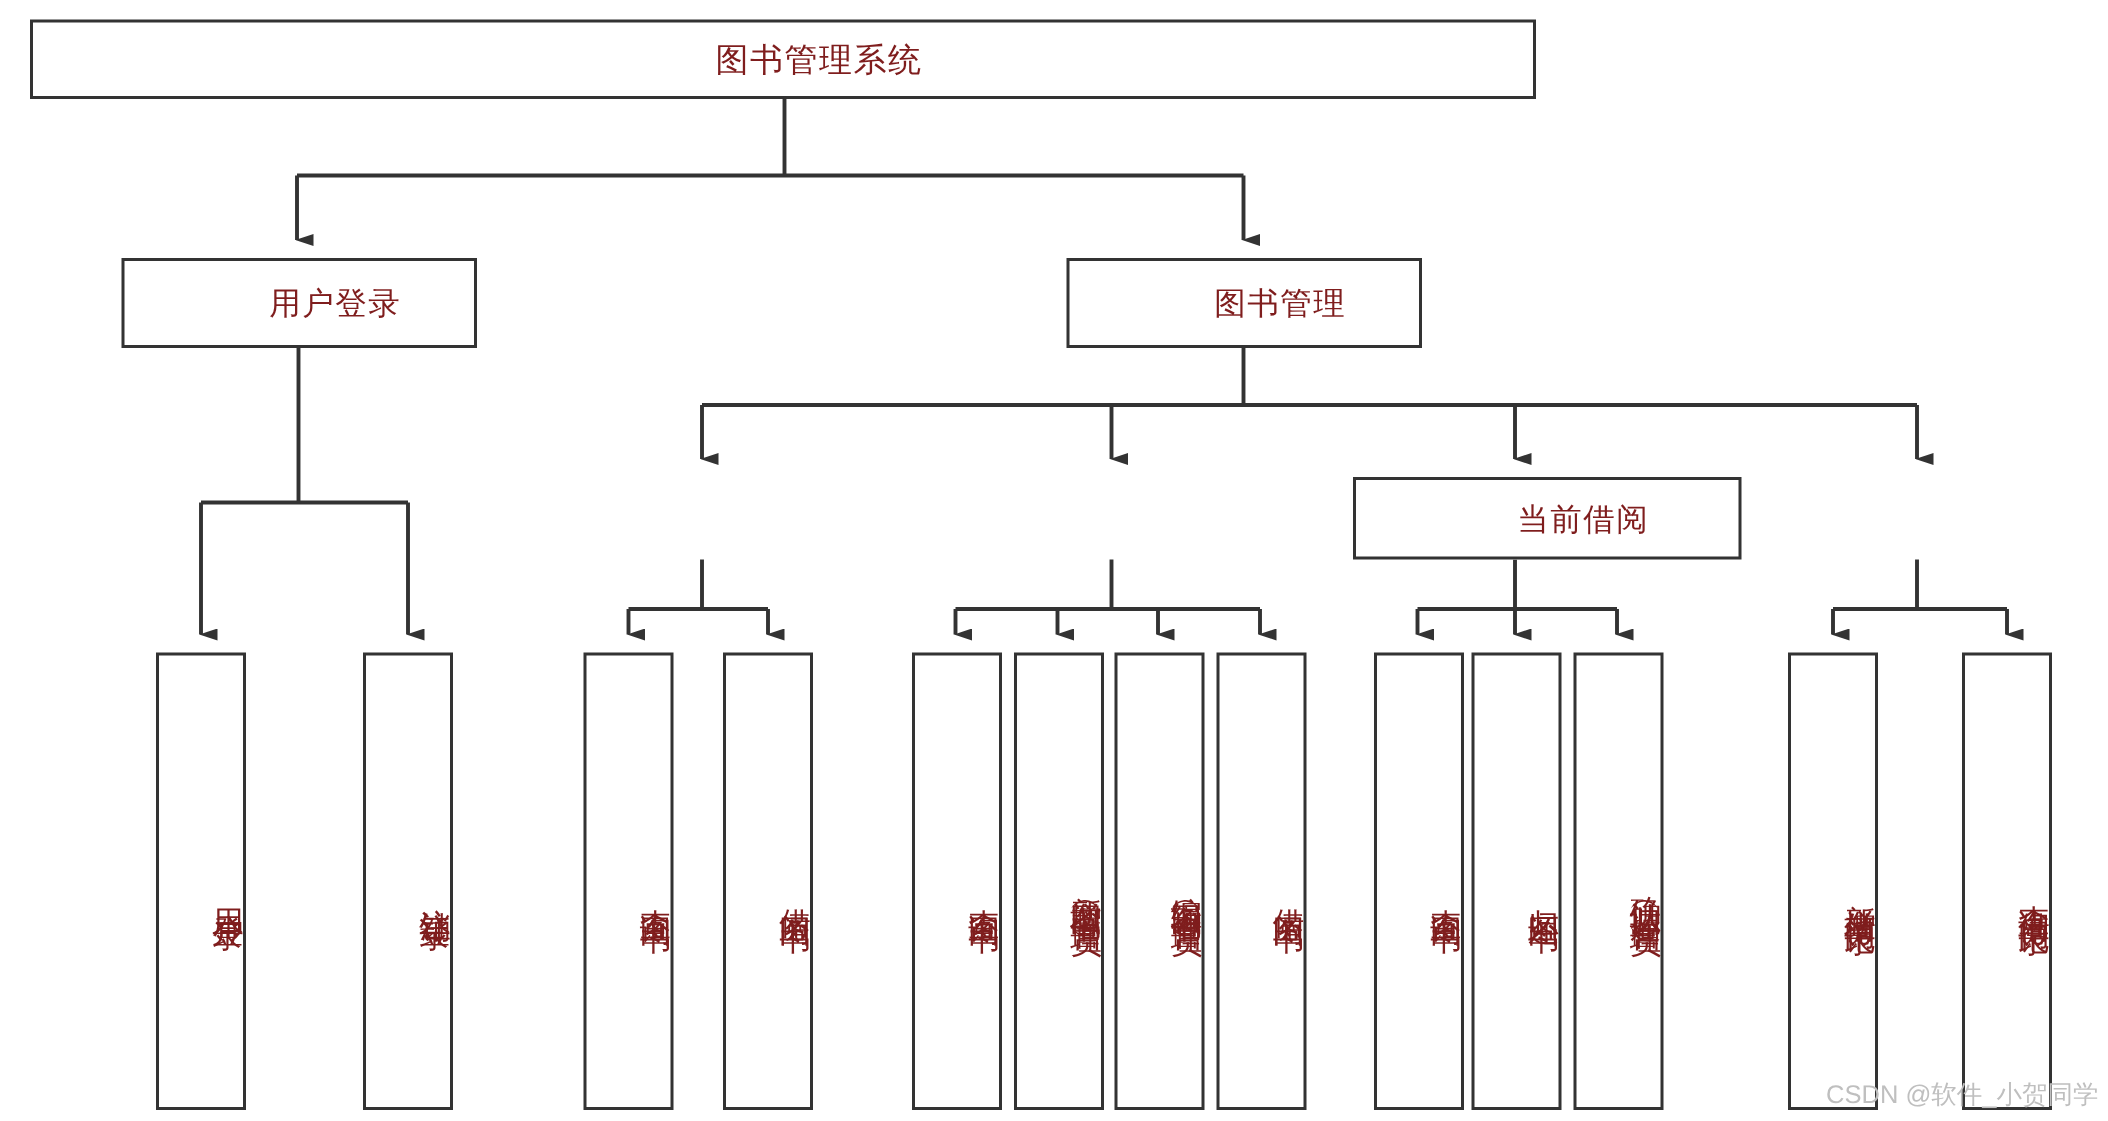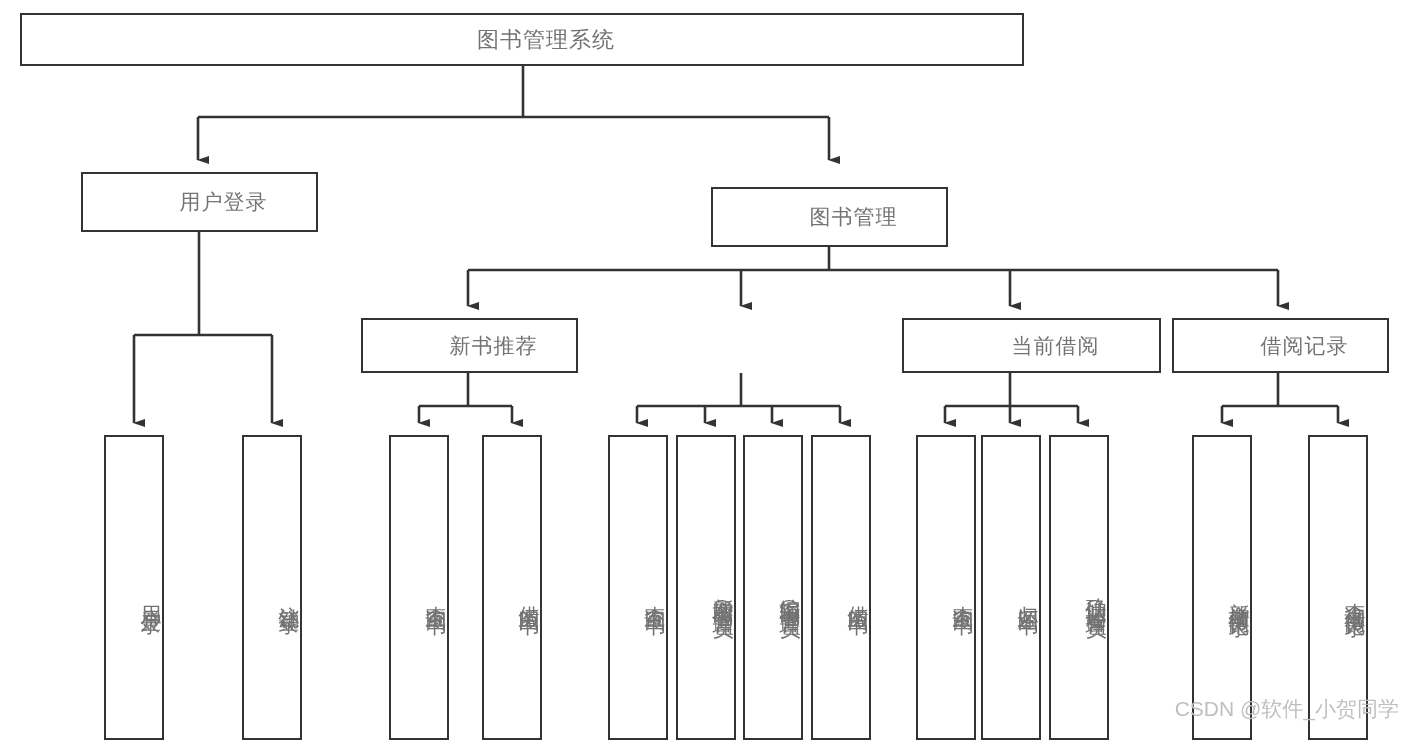--- a/index.html
+++ b/index.html
@@ -8,39 +8,39 @@
     font-family:"Liberation Sans","DejaVu Sans",sans-serif;
     position:relative;overflow:hidden;
   }
   #diagram{position:absolute;inset:0;}
   .node{
     position:absolute;
     background:#ffffff;
     border:2px solid #333333;
     box-sizing:border-box;
     display:flex;align-items:center;justify-content:center;
-    color:#737373;
+    color:#7f1d1d;
     padding-left:48px;
   }
   .node-h{font-size:21px;letter-spacing:1px;white-space:nowrap;}
   .node-v{
     writing-mode:vertical-rl;
     text-orientation:upright;
     font-size:21px;
     letter-spacing:3px;
     line-height:1;
     padding-top:14px;
     align-items:flex-start;
     justify-content:center;
   }
   #root-node{font-size:22px;}
   svg.lines{position:absolute;inset:0;width:1405px;height:747px;pointer-events:none;}
   #watermark{
-    position:absolute;right:6px;bottom:24px;
-    font-size:21px;color:#bfbfbf;white-space:nowrap;
+    position:absolute;right:6px;bottom:6px;
+    font-size:17px;color:#bfbfbf;white-space:nowrap;
     font-family:"Liberation Sans","DejaVu Sans",sans-serif;
   }
 </style>
 </head>
 <body>
 
 <div id="diagram">
 
   <svg class="lines" viewBox="0 0 1405 747">
     <defs>
@@ -92,32 +92,26 @@
     </g>
   </svg>
 
   <div class="node node-h" id="root-node" style="left:20px;top:13px;width:1004px;height:53px;">
     <span>图书管理系统</span>
   </div>
 
   <div class="node node-h" style="left:81px;top:172px;width:237px;height:60px;">
     <span>用户登录</span>
   </div>
-  <div class="node node-h" style="left:711px;top:172px;width:237px;height:60px;margin-top:15px;">
+  <div class="node node-h" style="left:711px;top:172px;width:237px;height:60px;">
     <span>图书管理</span>
   </div>
 
-  <div class="node node-h" style="left:361px;top:318px;width:217px;height:55px;">
-    <span>新书推荐</span>
-  </div>
   <div class="node node-h" style="left:902px;top:318px;width:259px;height:55px;">
     <span>当前借阅</span>
-  </div>
-  <div class="node node-h" style="left:1172px;top:318px;width:217px;height:55px;">
-    <span>借阅记录</span>
   </div>
 
   <div class="node node-v" style="left:104px;top:435px;width:60px;height:305px;">
     <span>用户登录</span>
   </div>
   <div class="node node-v" style="left:242px;top:435px;width:60px;height:305px;">
     <span>注销登录</span>
   </div>
 
   <div class="node node-v" style="left:389px;top:435px;width:60px;height:305px;">

